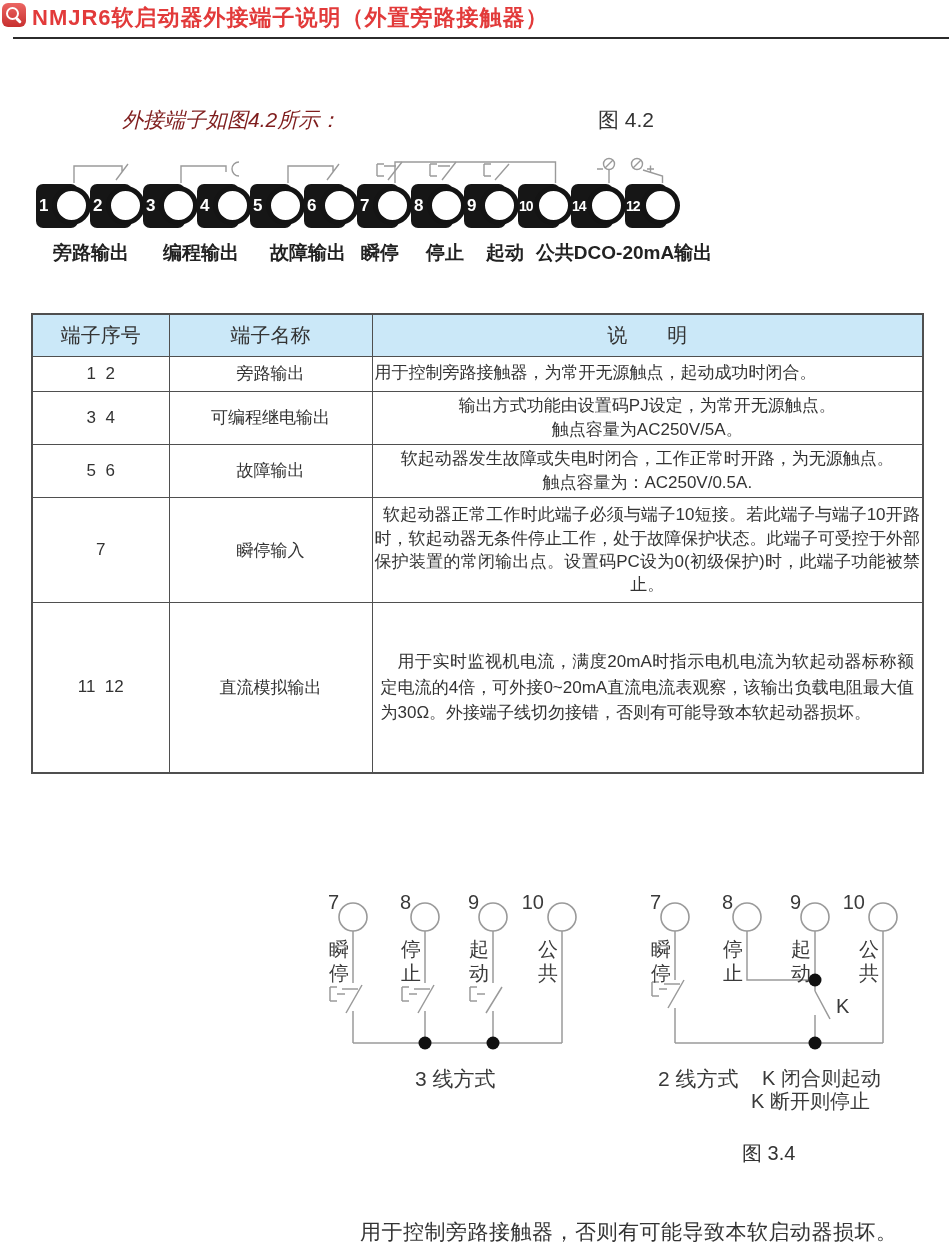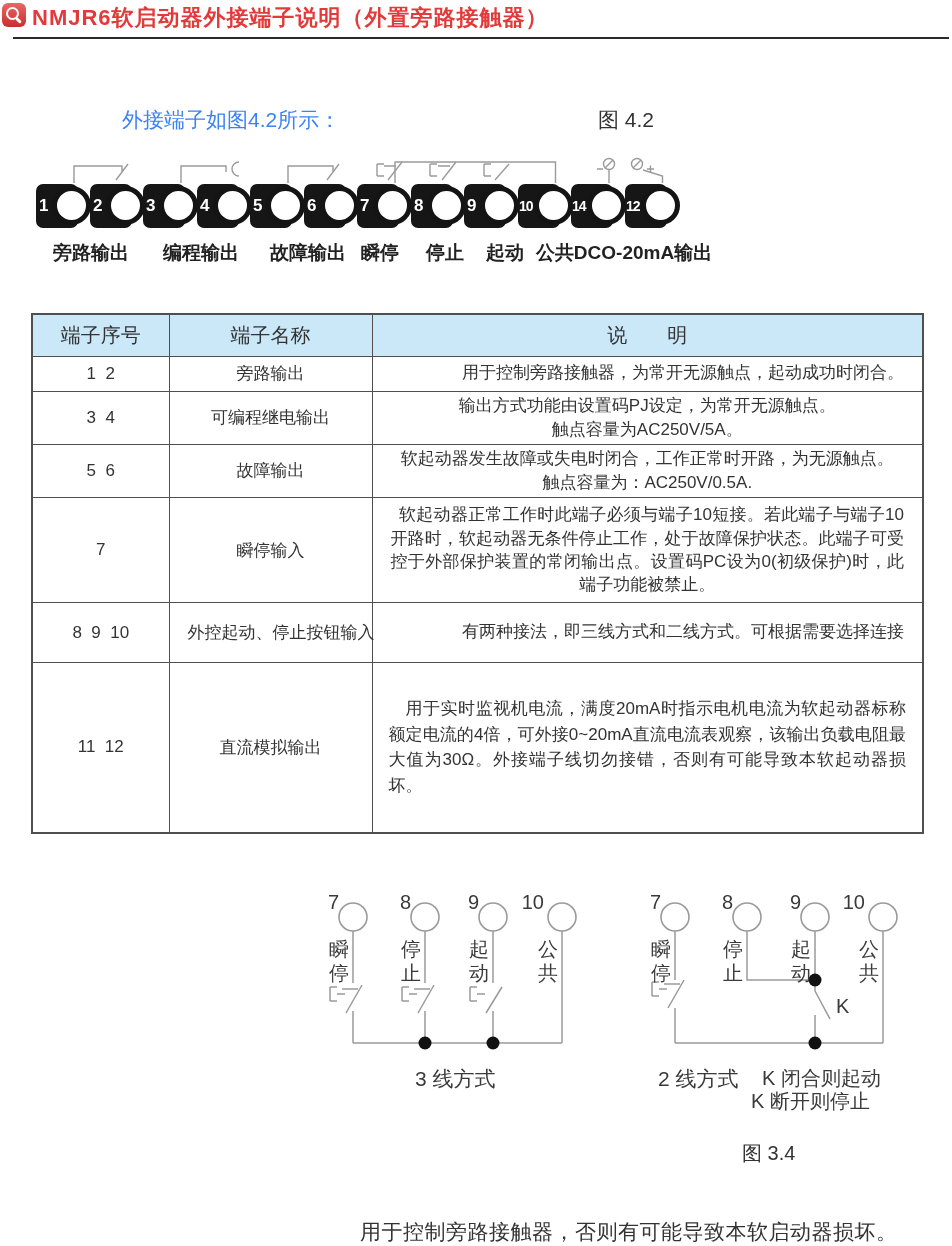--- a/index.html
+++ b/index.html
@@ -9,44 +9,44 @@
 
   
   .doc-title{left:32px;top:3px;font-size:22px;font-weight:600;color:#e23a3a;letter-spacing:1px;}
   .title-icon{left:2px;top:3px;width:24px;height:24px;border-radius:6px;
               background:linear-gradient(#ec6663,#c72f2f);}
   .title-icon .lens{position:absolute;left:4px;top:4px;width:9px;height:9px;border:2.5px solid #fff;border-radius:50%;}
   .title-icon .handle{position:absolute;left:15px;top:14px;width:2.5px;height:7px;background:#fff;transform:rotate(-45deg);border-radius:2px;}
   .head-rule{left:13px;top:37px;width:936px;height:2px;background:#2b2b2b;}
 
   
-  .lead{left:122px;top:106px;font-size:21px;color:#3b82f6;}
+  .lead{left:122px;top:106px;font-size:21px;color:#7f1d1d;font-style:italic;}
   .fig42{left:598px;top:106px;font-size:21px;color:#333;}
 
   
   .strip{left:36px;top:184px;width:680px;height:48px;}
   .tunit{position:absolute;top:0;width:44px;height:44px;}
   .trect{position:absolute;left:0;top:0;width:42px;height:44px;background:#161616;border-radius:7px;}
   .tcirc{position:absolute;left:16px;top:2px;width:29px;height:29px;background:#fff;border:5px solid #141414;border-radius:50%;}
   .tno{position:absolute;left:3px;top:12px;font-size:17px;font-weight:bold;color:#fff;z-index:3;}
   .tunit.two .tno{left:1px;font-size:14px;letter-spacing:-1px;top:14px;}
   .strip-sym{left:36px;top:154px;width:660px;height:32px;}
   .slabel{top:240px;transform:translateX(-50%);font-size:19px;font-weight:bold;color:#222;white-space:nowrap;}
 
   
   .spec-table{position:absolute;left:31px;top:313px;width:891px;border-collapse:collapse;table-layout:fixed;
               font-size:17px;color:#333;}
-  .spec-table th,.spec-table td{border:1px solid #4f4f4f;padding:2px 18px;}
+  .spec-table th,.spec-table td{border:1px solid #4f4f4f;padding:2px 2px;}
   .spec-table{border:2px solid #4f4f4f;}
   .spec-table th{background:#cbe8f8;font-weight:normal;font-size:20px;}
   .td-no,.td-name{text-align:center;white-space:pre;}
   .td-desc{text-align:center;padding:4px 12px;white-space:pre-line;line-height:1.42;}
-  .td-desc.ctr{text-align:right;}
+  .td-desc.ctr{text-align:left;}
   .td-desc.jst{text-align:justify;text-indent:0.5em;text-align-last:center;line-height:1.38;}
-  .td-desc.ind{text-align:justify;text-indent:1em;line-height:1.5;padding:4px 16px;}
+  .td-desc.ind{text-align:justify;text-indent:1em;line-height:1.5;padding:4px 8px;}
 
   
   .diag{overflow:visible;}
   .dnum{position:absolute;width:26px;text-align:right;font-size:20px;color:#3a3a3a;}
   .vlabel{position:absolute;width:22px;font-size:20px;line-height:1.2;text-align:center;color:#3a3a3a;font-weight:500;}
   .dcap{position:absolute;font-size:21px;color:#3a3a3a;white-space:nowrap;}
   .kmark{position:absolute;font-size:20px;color:#3a3a3a;}
   .fig43{left:742px;top:1140px;font-size:20px;color:#333;}
   .footer-warning{left:360px;top:1218px;font-size:21px;color:#333;letter-spacing:0.5px;}
 </style>
@@ -183,25 +183,20 @@
       <tr style="height:52px">
         <td class="td-no">5  6</td>
         <td class="td-name">故障输出</td>
         <td class="td-desc">软起动器发生故障或失电时闭合，工作正常时开路，为无源触点。
 触点容量为：AC250V/0.5A.</td>
       </tr>
       <tr style="height:105px">
         <td class="td-no">7</td>
         <td class="td-name">瞬停输入</td>
         <td class="td-desc jst">软起动器正常工作时此端子必须与端子10短接。若此端子与端子10开路时，软起动器无条件停止工作，处于故障保护状态。此端子可受控于外部保护装置的常闭输出点。设置码PC设为0(初级保护)时，此端子功能被禁止。</td>
-      </tr>
-      <tr style="height:60px">
-        <td class="td-no">8  9  10</td>
-        <td class="td-name">外控起动、停止按钮输入</td>
-        <td class="td-desc ctr">有两种接法，即三线方式和二线方式。可根据需要选择连接</td>
       </tr>
       <tr style="height:170px">
         <td class="td-no">11  12</td>
         <td class="td-name">直流模拟输出</td>
         <td class="td-desc ind">用于实时监视机电流，满度20mA时指示电机电流为软起动器标称额定电流的4倍，可外接0~20mA直流电流表观察，该输出负载电阻最大值为30Ω。外接端子线切勿接错，否则有可能导致本软起动器损坏。</td>
       </tr>
     </tbody>
   </table>
 
   <div class="abs diag" style="left:300px;top:885px;width:312px;height:212px">

